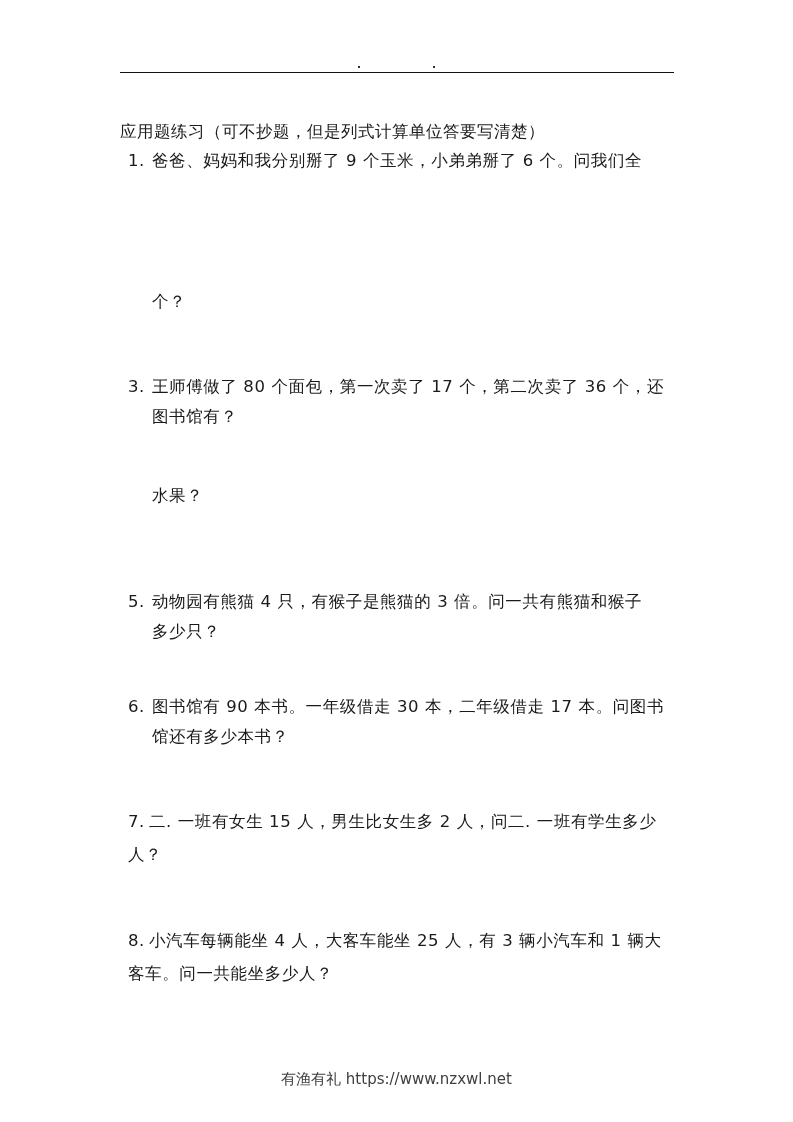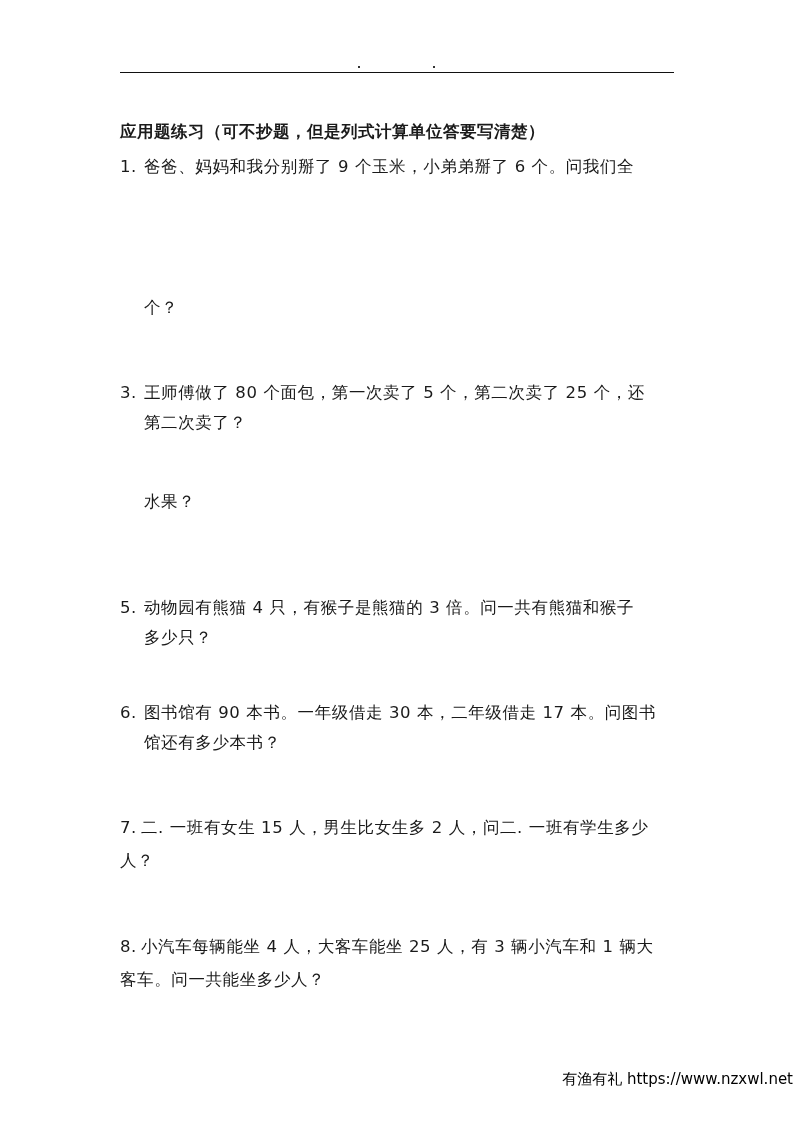--- a/index.html
+++ b/index.html
@@ -2,50 +2,50 @@
 <html><head>
   <meta charset="utf-8">
   <style>
     html, body { margin: 0; padding: 0; background: #ffffff; }
     body { width: 793px; height: 1122px; position: relative; overflow: hidden;
            font-family: "DejaVu Sans", "Liberation Sans", sans-serif; color: #1a1a1a; }
     .header-rule { position: absolute; left: 120px; top: 72px; width: 554px; height: 0;
                    border-top: 1px solid #111; }
     .header-dot { position: absolute; top: 66px; width: 2px; height: 2px; background: #333; }
     .title { position: absolute; left: 120px; top: 121px; font-size: 16.5px; letter-spacing: 0.5px;
-             white-space: nowrap; font-weight: bold; }
-    .q { position: absolute; left: 120px; width: 556px; font-size: 16.5px; line-height: 30px;
-         letter-spacing: 0.6px; margin-top: 6px; }
+             white-space: nowrap; }
+    .q { position: absolute; left: 128px; width: 556px; font-size: 16.5px; line-height: 30px;
+         letter-spacing: 0.6px; }
     .q .num { display: inline-block; width: 24px; }
     .q .line2 { padding-left: 24px; }
     .q.flush .line2 { padding-left: 0; }
     .q.flush .num { width: auto; margin-right: 4px; }
-    .footer { position: absolute; left: 0; width: 793px; top: 1070px; text-align: right;
-              font-size: 15px; color: #000000; }
+    .footer { position: absolute; left: 0; width: 793px; top: 1070px; text-align: center;
+              font-size: 15px; color: #404040; }
   </style>
 </head>
 <body>
 
 <div class="header-rule"></div>
 <div class="header-dot" style="left:358px"></div>
 <div class="header-dot" style="left:433px"></div>
 
 <div class="title">应用题练习（可不抄题，但是列式计算单位答要写清楚）</div>
 
 <div class="q" style="top:146px">
   <div><span class="num">1.</span><span>爸爸、妈妈和我分别掰了 9 个玉米，小弟弟掰了 6 个。问我们全</span></div>
 </div>
 
 <div class="q" style="top:287px">
   <div class="line2">个？</div>
 </div>
 
 <div class="q" style="top:372px">
-  <div><span class="num">3.</span><span>王师傅做了 80 个面包，第一次卖了 5 个，第二次卖了 25 个，还</span></div>
-  <div class="line2">第二次卖了？</div>
+  <div><span class="num">3.</span><span>王师傅做了 80 个面包，第一次卖了 17 个，第二次卖了 36 个，还</span></div>
+  <div class="line2">图书馆有？</div>
 </div>
 
 <div class="q" style="top:481px">
   <div class="line2">水果？</div>
 </div>
 
 <div class="q" style="top:587px">
   <div><span class="num">5.</span><span>动物园有熊猫 4 只，有猴子是熊猫的 3 倍。问一共有熊猫和猴子</span></div>
   <div class="line2">多少只？</div>
 </div>

